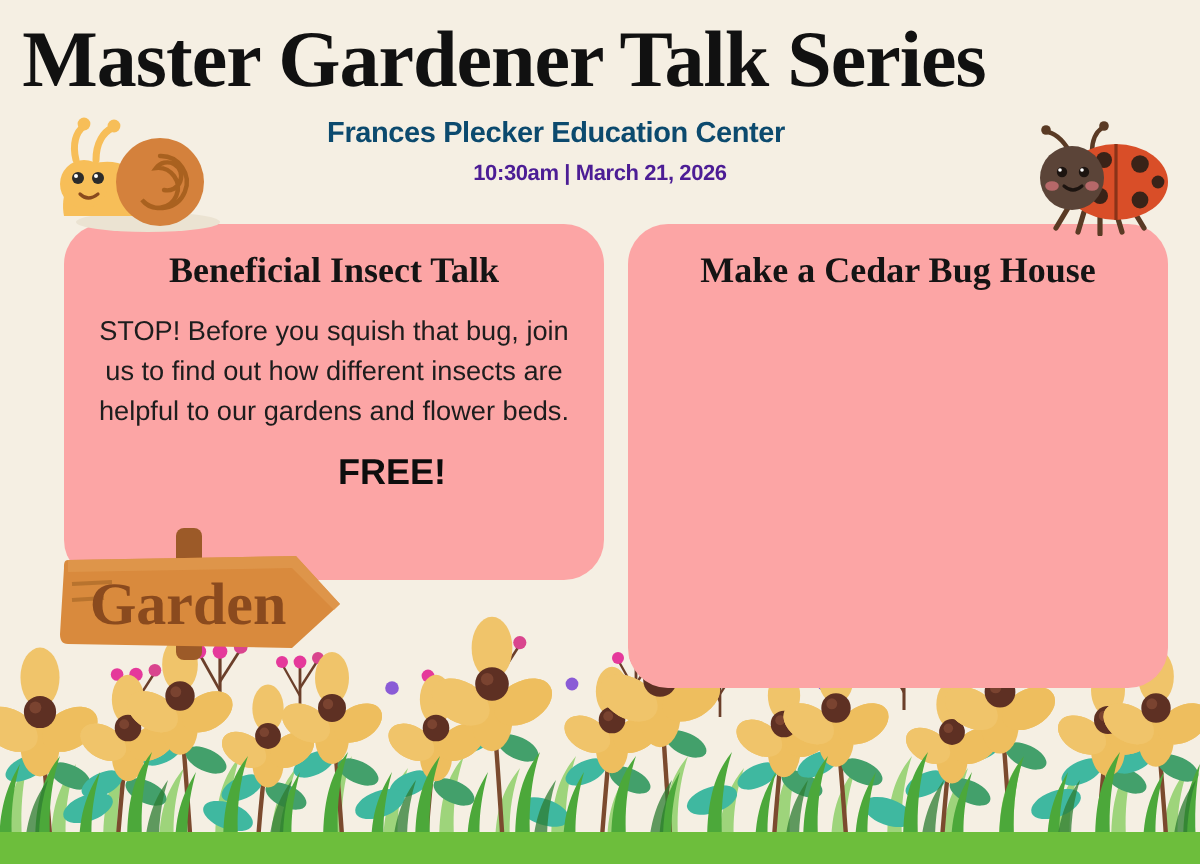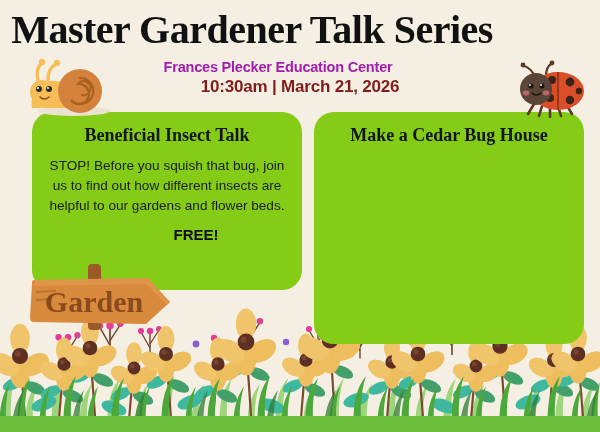--- a/index.html
+++ b/index.html
@@ -13,53 +13,53 @@
   
   #header{position:absolute;left:0;top:0;width:600px;height:112px;z-index:6;}
   #title{
     position:absolute;left:0;top:8px;width:504px;text-align:center;
     font-family:"Liberation Serif", serif;
     font-weight:bold;font-size:40px;letter-spacing:-0.5px;color:#111111;
     line-height:44px;white-space:nowrap;
   }
   #venue{
     position:absolute;left:0;top:58px;width:556px;text-align:center;
-    font-weight:bold;font-size:14.5px;color:#a21caf;line-height:18px;
+    font-weight:bold;font-size:14.5px;color:#0c4a6e;line-height:18px;
     letter-spacing:-0.2px;
   }
   #datetime{
     position:absolute;left:0;top:78px;width:600px;text-align:center;
-    font-weight:bold;font-size:17px;color:#7f1d1d;line-height:18px;
+    font-weight:bold;font-size:11px;color:#4c1d95;line-height:18px;
     letter-spacing:-0.2px;
   }
 
   
   .mascot{position:absolute;z-index:7;}
   #snail{left:26px;top:58px;width:90px;height:58px;}
   #ladybug{left:512px;top:60px;width:76px;height:58px;}
 
   
   .card{
-    position:absolute;background:#84cc16;border-radius:20px;z-index:5;
+    position:absolute;background:#fca5a5;border-radius:20px;z-index:5;
     box-sizing:border-box;
   }
   #card-left{left:32px;top:112px;width:270px;height:178px;}
   #card-right{left:314px;top:112px;width:270px;height:232px;}
   .card-title{
     font-family:"Liberation Serif", serif;
     font-weight:bold;font-size:18px;color:#141414;text-align:center;
     margin:12px 10px 0 10px;line-height:22px;
   }
   .card-body{
     font-size:13.6px;color:#1d1d1d;text-align:center;line-height:20px;
     margin:10px 14px 0 14px;
   }
   #card-right .card-body{margin:8px 12px 0 12px;line-height:19.5px;}
   .card-price{
-    font-weight:bold;font-size:15px;color:#0d0d0d;text-align:center;
+    font-weight:bold;font-size:18px;color:#0d0d0d;text-align:center;
     margin-top:8px;
   }
   #price-left{text-align:center;margin-left:58px;margin-top:10px;}
 
   
   #garden{position:absolute;left:0;bottom:0;width:600px;height:160px;z-index:3;}
   #ground{position:absolute;left:0;bottom:0;width:600px;height:16px;background:#6DBE3C;z-index:4;}
 
   
   #sign{position:absolute;left:30px;top:262px;width:145px;height:70px;z-index:6;}

